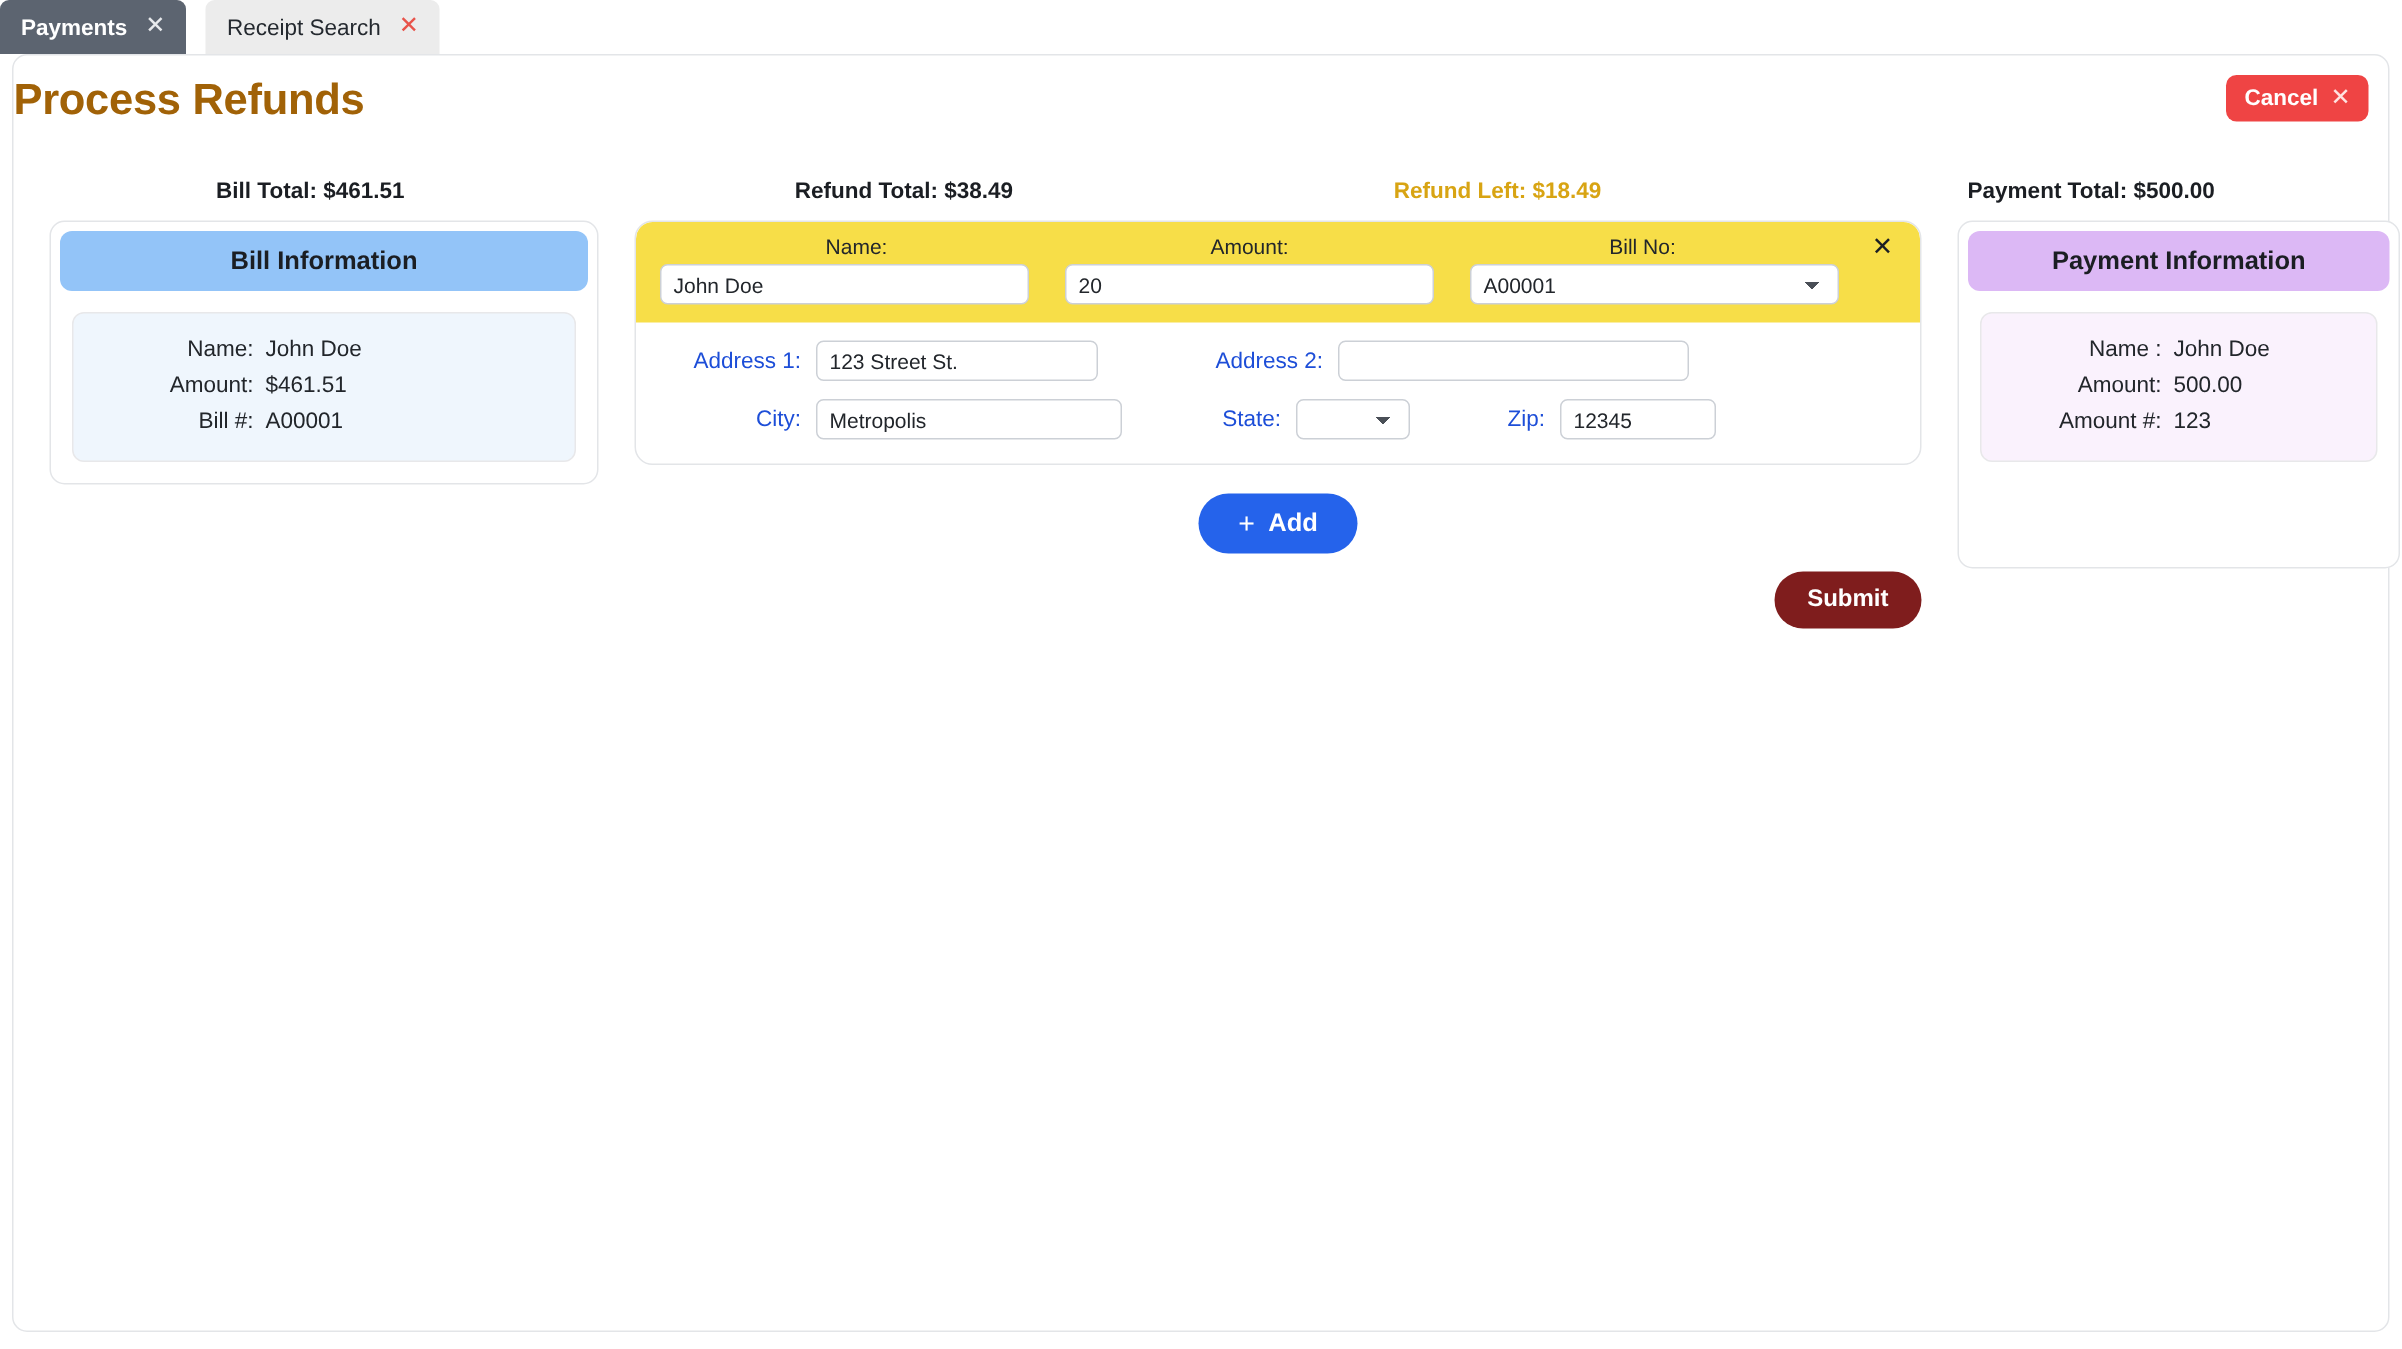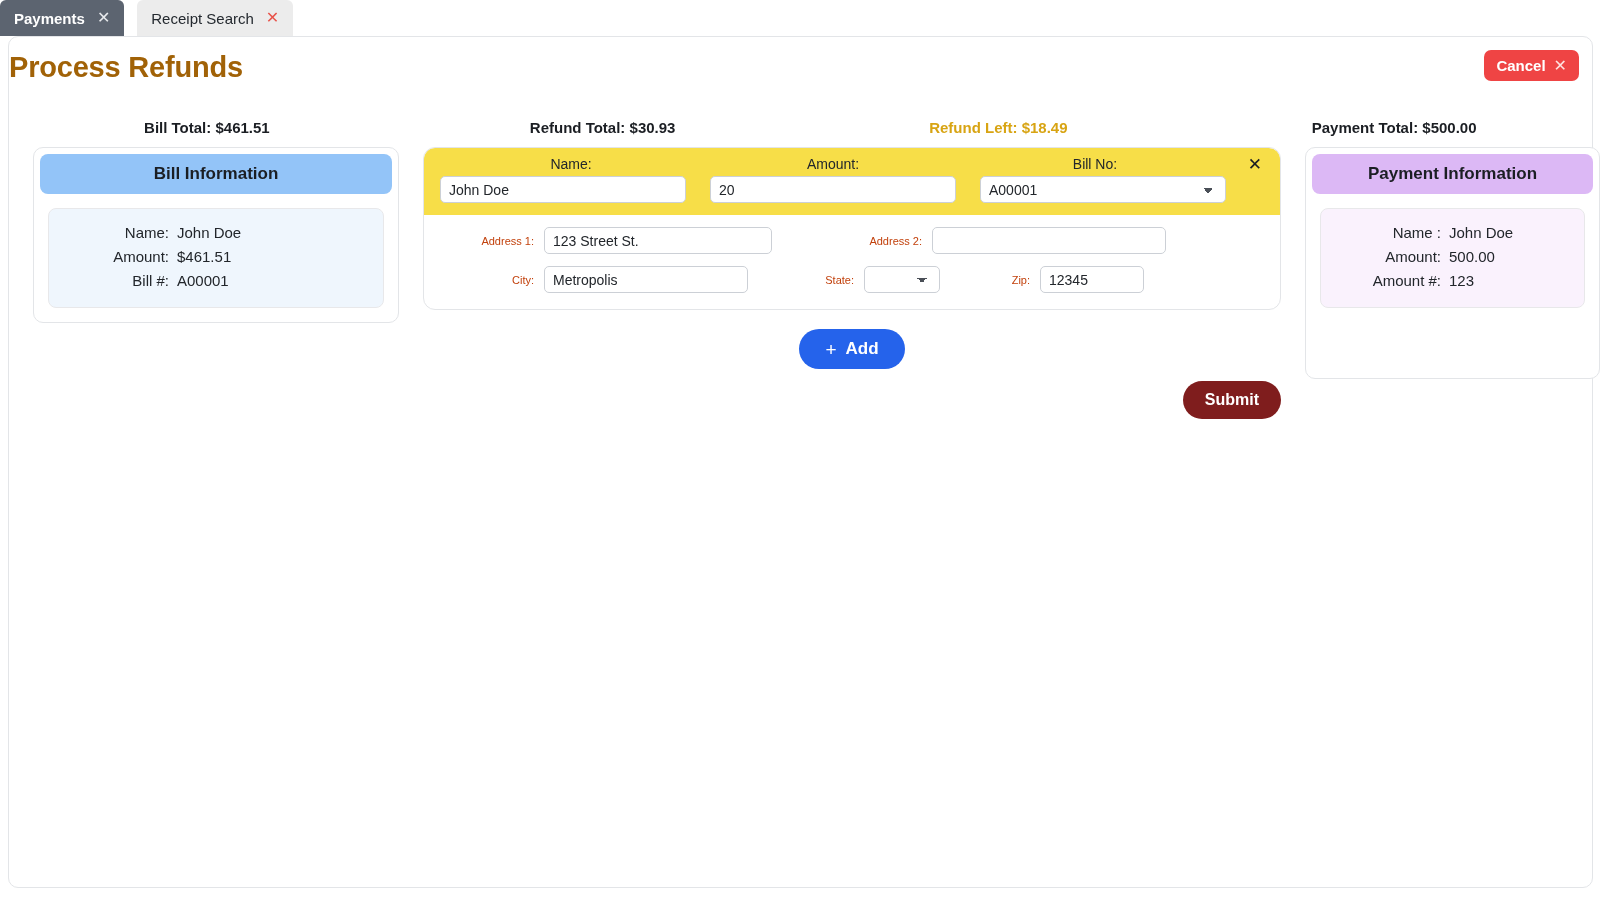--- a/index.html
+++ b/index.html
@@ -245,24 +245,24 @@
 
   .refund-body {
     padding: 12px 34px 16px 34px;
   }
   .addr-row {
     display: flex;
     align-items: center;
     margin-bottom: 12px;
   }
   .addr-row:last-child { margin-bottom: 0; }
-  .fl { font-size: 11px; color: #c2410c; text-align: right; padding-right: 10px; }
+  .fl { font-size: 15px; color: #1d4ed8; text-align: right; padding-right: 10px; }
 
   .w-a1lab  { width: 86px; }
-  .w-a1inp  { width: 228px; }
+  .w-a1inp  { width: 188px; }
   .w-a2lab  { width: 160px; }
   .w-a2inp  { width: 234px; }
   .w-citlab { width: 86px; }
   .w-citinp { width: 204px; }
   .w-stlab  { width: 116px; }
   .w-stinp  { width: 76px; }
   .w-ziplab { width: 100px; }
   .w-zipinp { width: 104px; }
 
   
@@ -322,21 +322,21 @@
 
   <h1 class="page-title">Process Refunds</h1>
 
   <button class="cancel-btn">
     <span>Cancel</span>
     <span class="cancel-x">✕</span>
   </button>
 
   <div class="totals">
     <div class="total-cell">Bill Total: $461.51</div>
-    <div class="total-cell">Refund Total: $30.93</div>
+    <div class="total-cell">Refund Total: $38.49</div>
     <div class="total-cell refund-left">Refund Left: $18.49</div>
     <div class="total-cell">Payment Total: $500.00</div>
   </div>
 
   <div class="columns">
 
     <div class="col-left">
       <div class="info-card bill">
         <div class="info-head blue">Bill Information</div>
         <div class="info-body blue">

